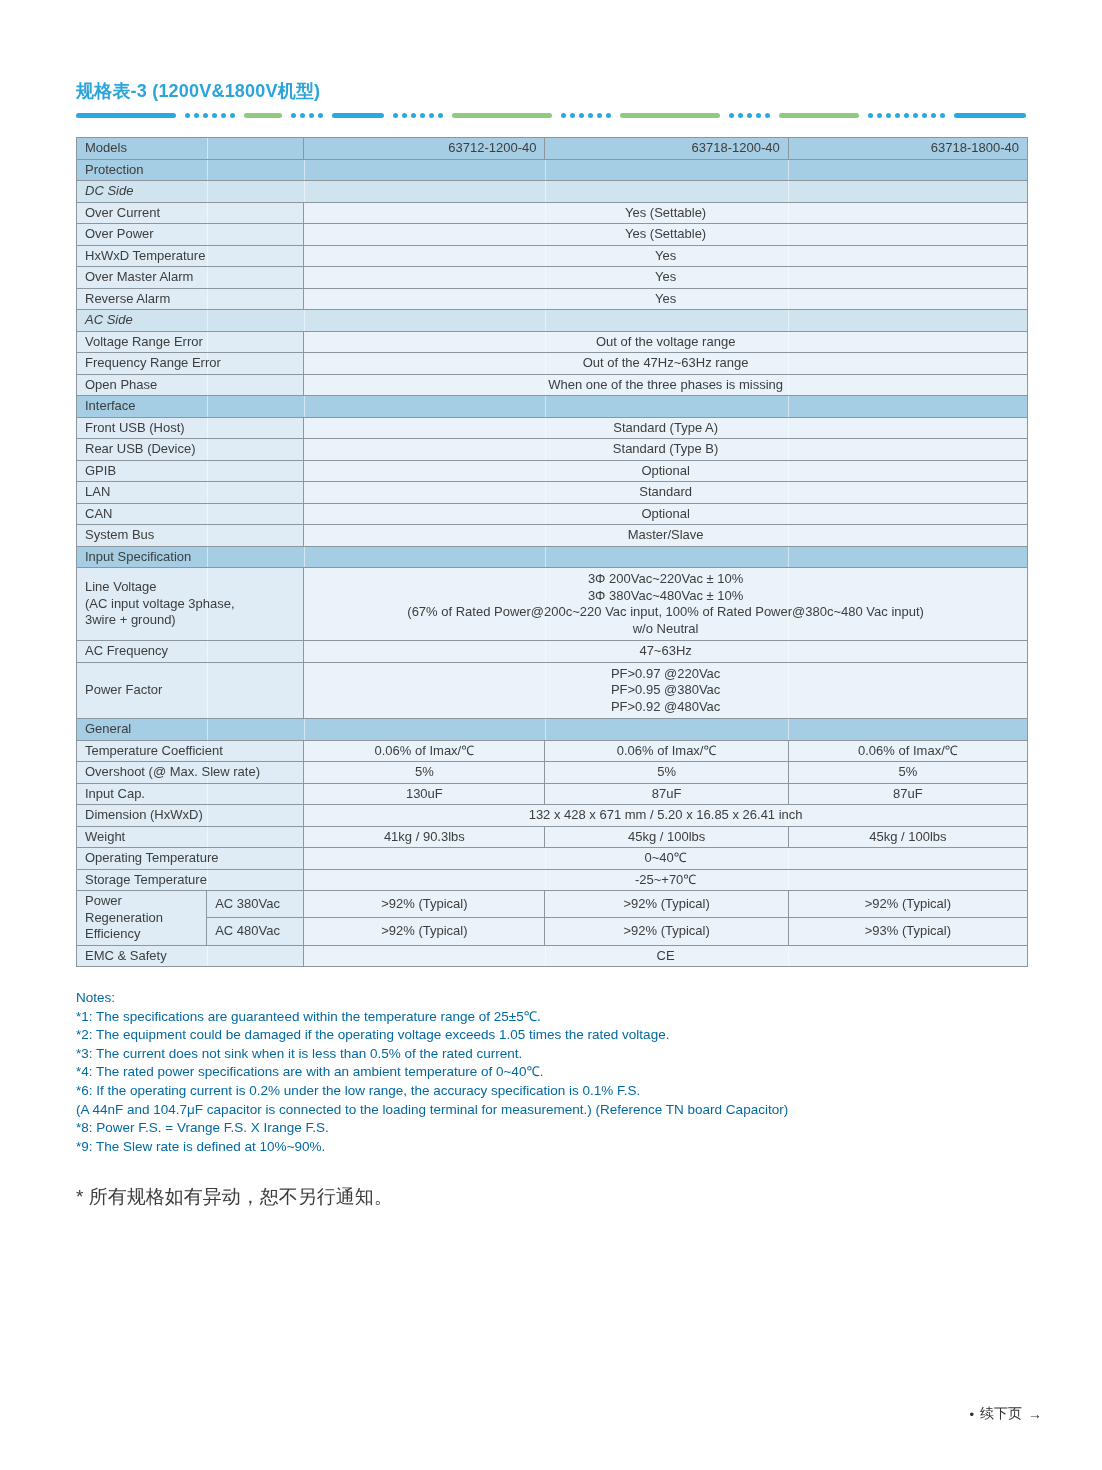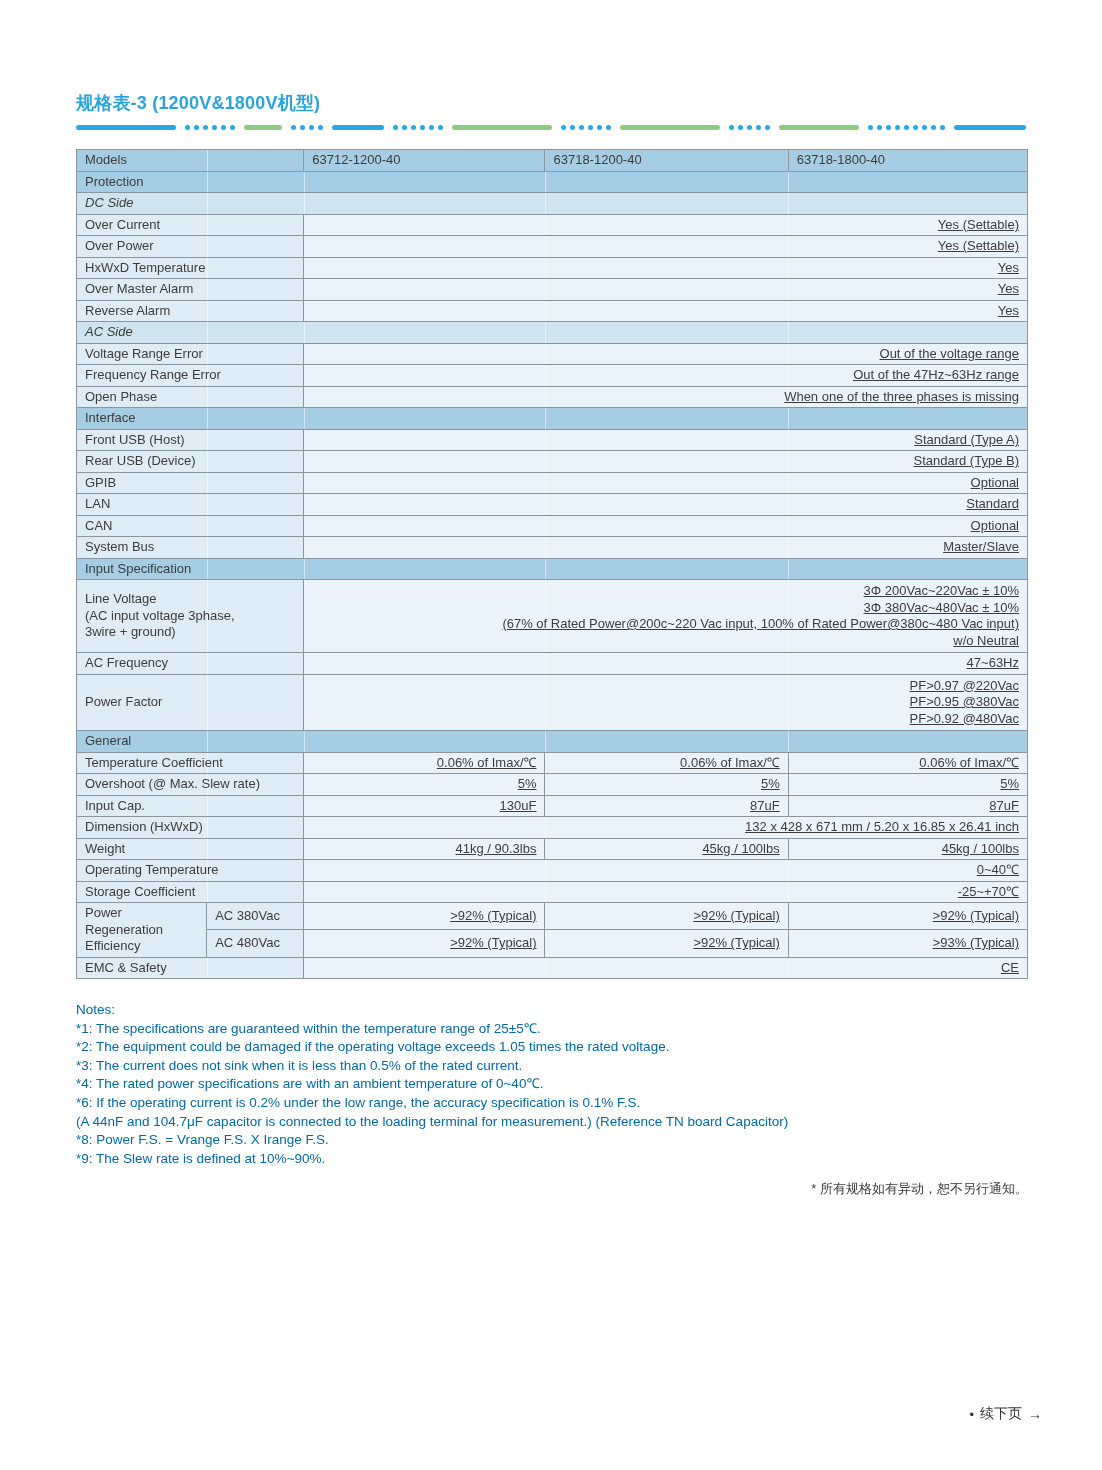--- a/index.html
+++ b/index.html
@@ -1,58 +1,58 @@
 <!DOCTYPE html>
 <html><head>
 <meta charset="utf-8">
 <style>
   * { box-sizing: border-box; }
   body {
     margin: 0; width: 1102px; height: 1470px; background: #ffffff;
     font-family: "Liberation Sans", sans-serif; color: #3d3d3d; position: relative;
     -webkit-font-smoothing: antialiased;
   }
-  .content { position: absolute; left: 76px; top: 12px; width: 952px; }
+  .content { position: absolute; left: 76px; top: 0; width: 952px; }
   .page-title { margin-top: 79px; font-size: 18px; font-weight: bold; color: #2aa4db; letter-spacing: .2px; }
 
   
   .divider { margin-top: 9px; display: flex; align-items: center; gap: 9px; height: 6px; }
   .bar { height: 5px; border-radius: 3px; flex: 0 0 auto; }
   .dotgrp { display: flex; gap: 4px; flex: 0 0 auto; }
   .dot { width: 5px; height: 5px; border-radius: 50%; flex: 0 0 auto; }
   .c-blue { background: #2ba8e1; } .c-green { background: #8fca7e; }
 
   
   table.spec { margin-top: 19px; border-collapse: collapse; width: 952px; table-layout: fixed; font-size: 13px; }
   td {
     border: 1px solid #8d969c; padding: 2px 8px; height: 18px; vertical-align: middle;
     line-height: 16.5px; background-origin: border-box; background-repeat: no-repeat; overflow: hidden;
   }
   td.sec { background-color: #a5cde3; margin-top: 12px; }
   td.sub { background-color: #d0e4f0; font-style: italic; }
   td.lbl { background-color: #dfecf5; margin-left: 48px; }
-  td.val { background-color: #eaf3f9; text-align: right; text-decoration: underline; }
-  td.mval { background-color: #a5cde3; text-align: left; }
+  td.val { background-color: #eaf3f9; text-align: center; }
+  td.mval { background-color: #a5cde3; text-align: right; }
   tr.tall td { padding-top: 3px; padding-bottom: 3px; }
   tr.h28 td { height: 25px; }
   
   .g2 { background-image: linear-gradient(rgba(255,255,255,.55),rgba(255,255,255,.55));
         background-size: 1px 100%; background-position: 130px 0; }
   .g3 { background-image: linear-gradient(rgba(255,255,255,.5),rgba(255,255,255,.5)),
                           linear-gradient(rgba(255,255,255,.5),rgba(255,255,255,.5));
         background-size: 1px 100%, 1px 100%; background-position: 241px 0, 484px 0; }
   .g5 { background-image: linear-gradient(rgba(255,255,255,.5),rgba(255,255,255,.5)),
                           linear-gradient(rgba(255,255,255,.5),rgba(255,255,255,.5)),
                           linear-gradient(rgba(255,255,255,.5),rgba(255,255,255,.5)),
                           linear-gradient(rgba(255,255,255,.5),rgba(255,255,255,.5));
         background-size: 1px 100%, 1px 100%, 1px 100%, 1px 100%;
         background-position: 130px 0, 227px 0, 468px 0, 711px 0; }
 
   .notes { margin-top: 22px; font-size: 13.5px; line-height: 18.6px; color: #0369a1; }
-  .cn-note { margin-top: 12px; font-size: 13px; color: #3c3c3c; text-align: right; }
+  .cn-note { margin-top: 28px; font-size: 19px; color: #3c3c3c; }
 
   .page-footer { position: absolute; top: 1405px; right: 60px; font-size: 14px; color: #333333;
                  display: flex; align-items: center; gap: 6px; }
   .page-footer .bullet { font-size: 13px; }
 </style>
 </head>
 <body>
 
 <div class="content">
 
@@ -268,21 +268,21 @@
         <td class="lbl g2" colspan="2">Weight</td>
         <td class="val">41kg / 90.3lbs</td>
         <td class="val">45kg / 100lbs</td>
         <td class="val">45kg / 100lbs</td>
       </tr>
       <tr>
         <td class="lbl g2" colspan="2">Operating Temperature</td>
         <td class="val g3" colspan="3">0~40℃</td>
       </tr>
       <tr>
-        <td class="lbl g2" colspan="2">Storage Coefficient</td>
+        <td class="lbl g2" colspan="2">Storage Temperature</td>
         <td class="val g3" colspan="3">-25~+70℃</td>
       </tr>
 
       <tr class="h28">
         <td class="lbl" rowspan="2">Power Regeneration Efficiency</td>
         <td class="lbl">AC 380Vac</td>
         <td class="val">&gt;92% (Typical)</td>
         <td class="val">&gt;92% (Typical)</td>
         <td class="val">&gt;92% (Typical)</td>
       </tr>

